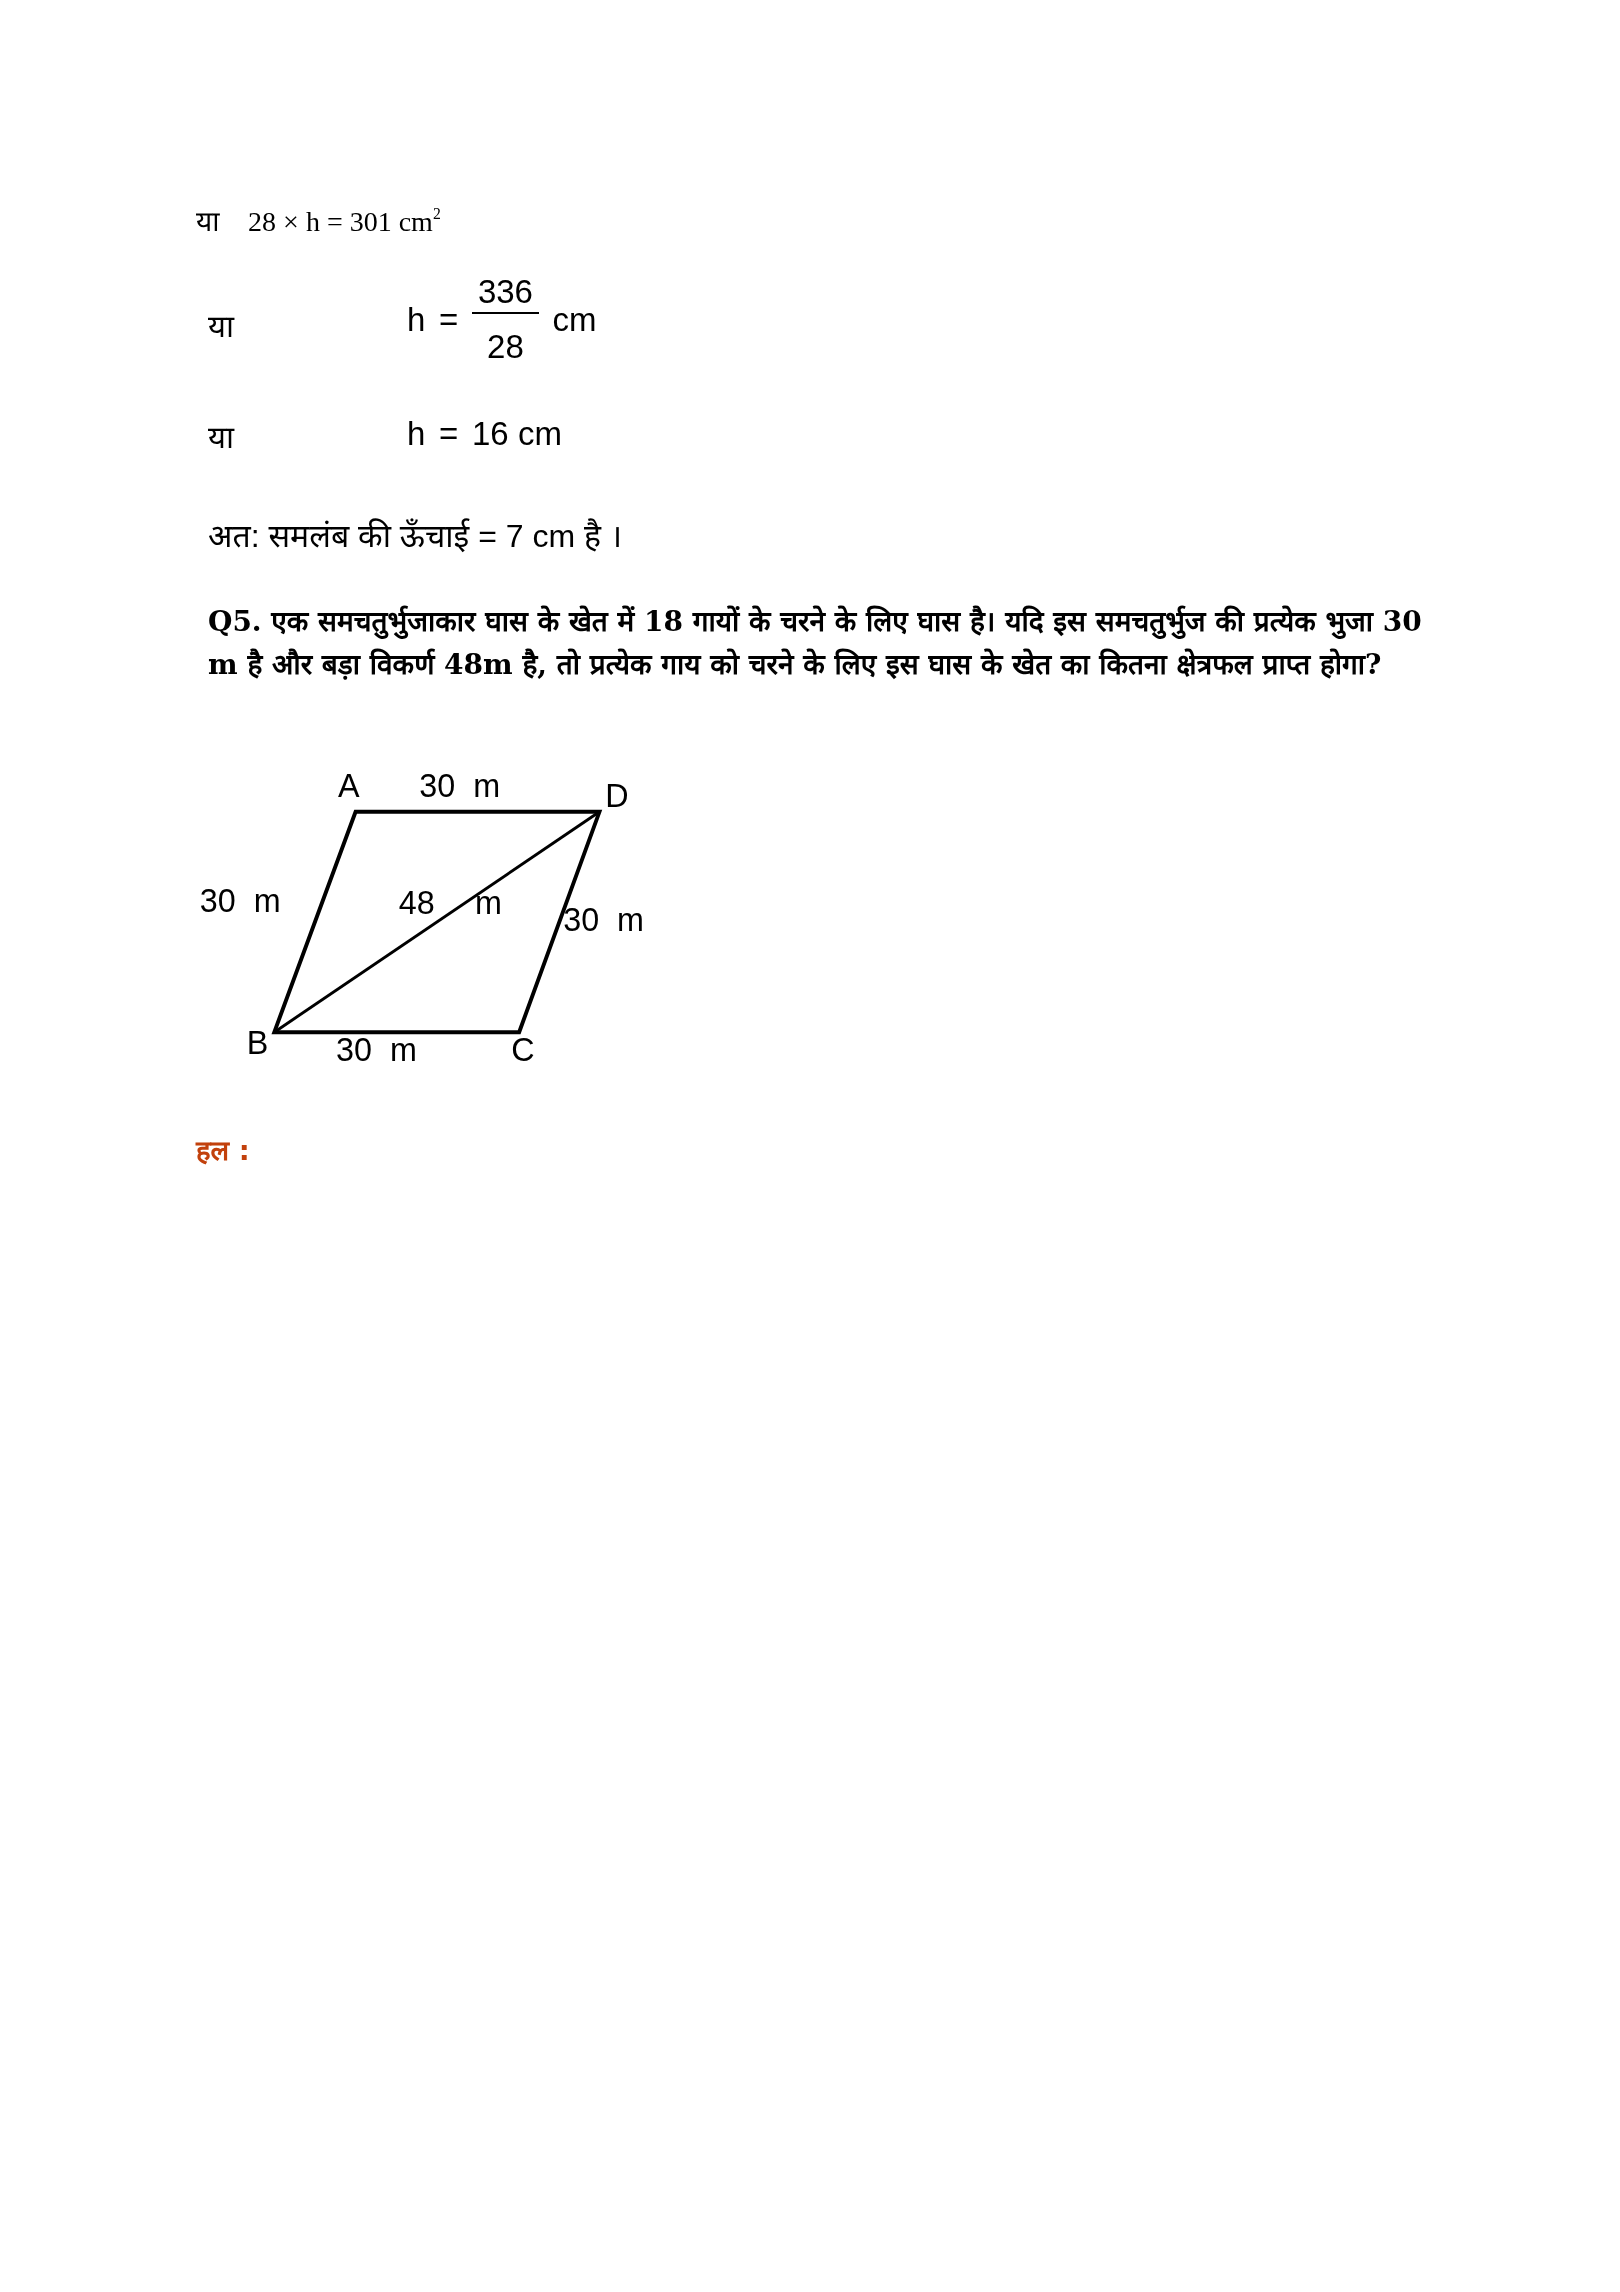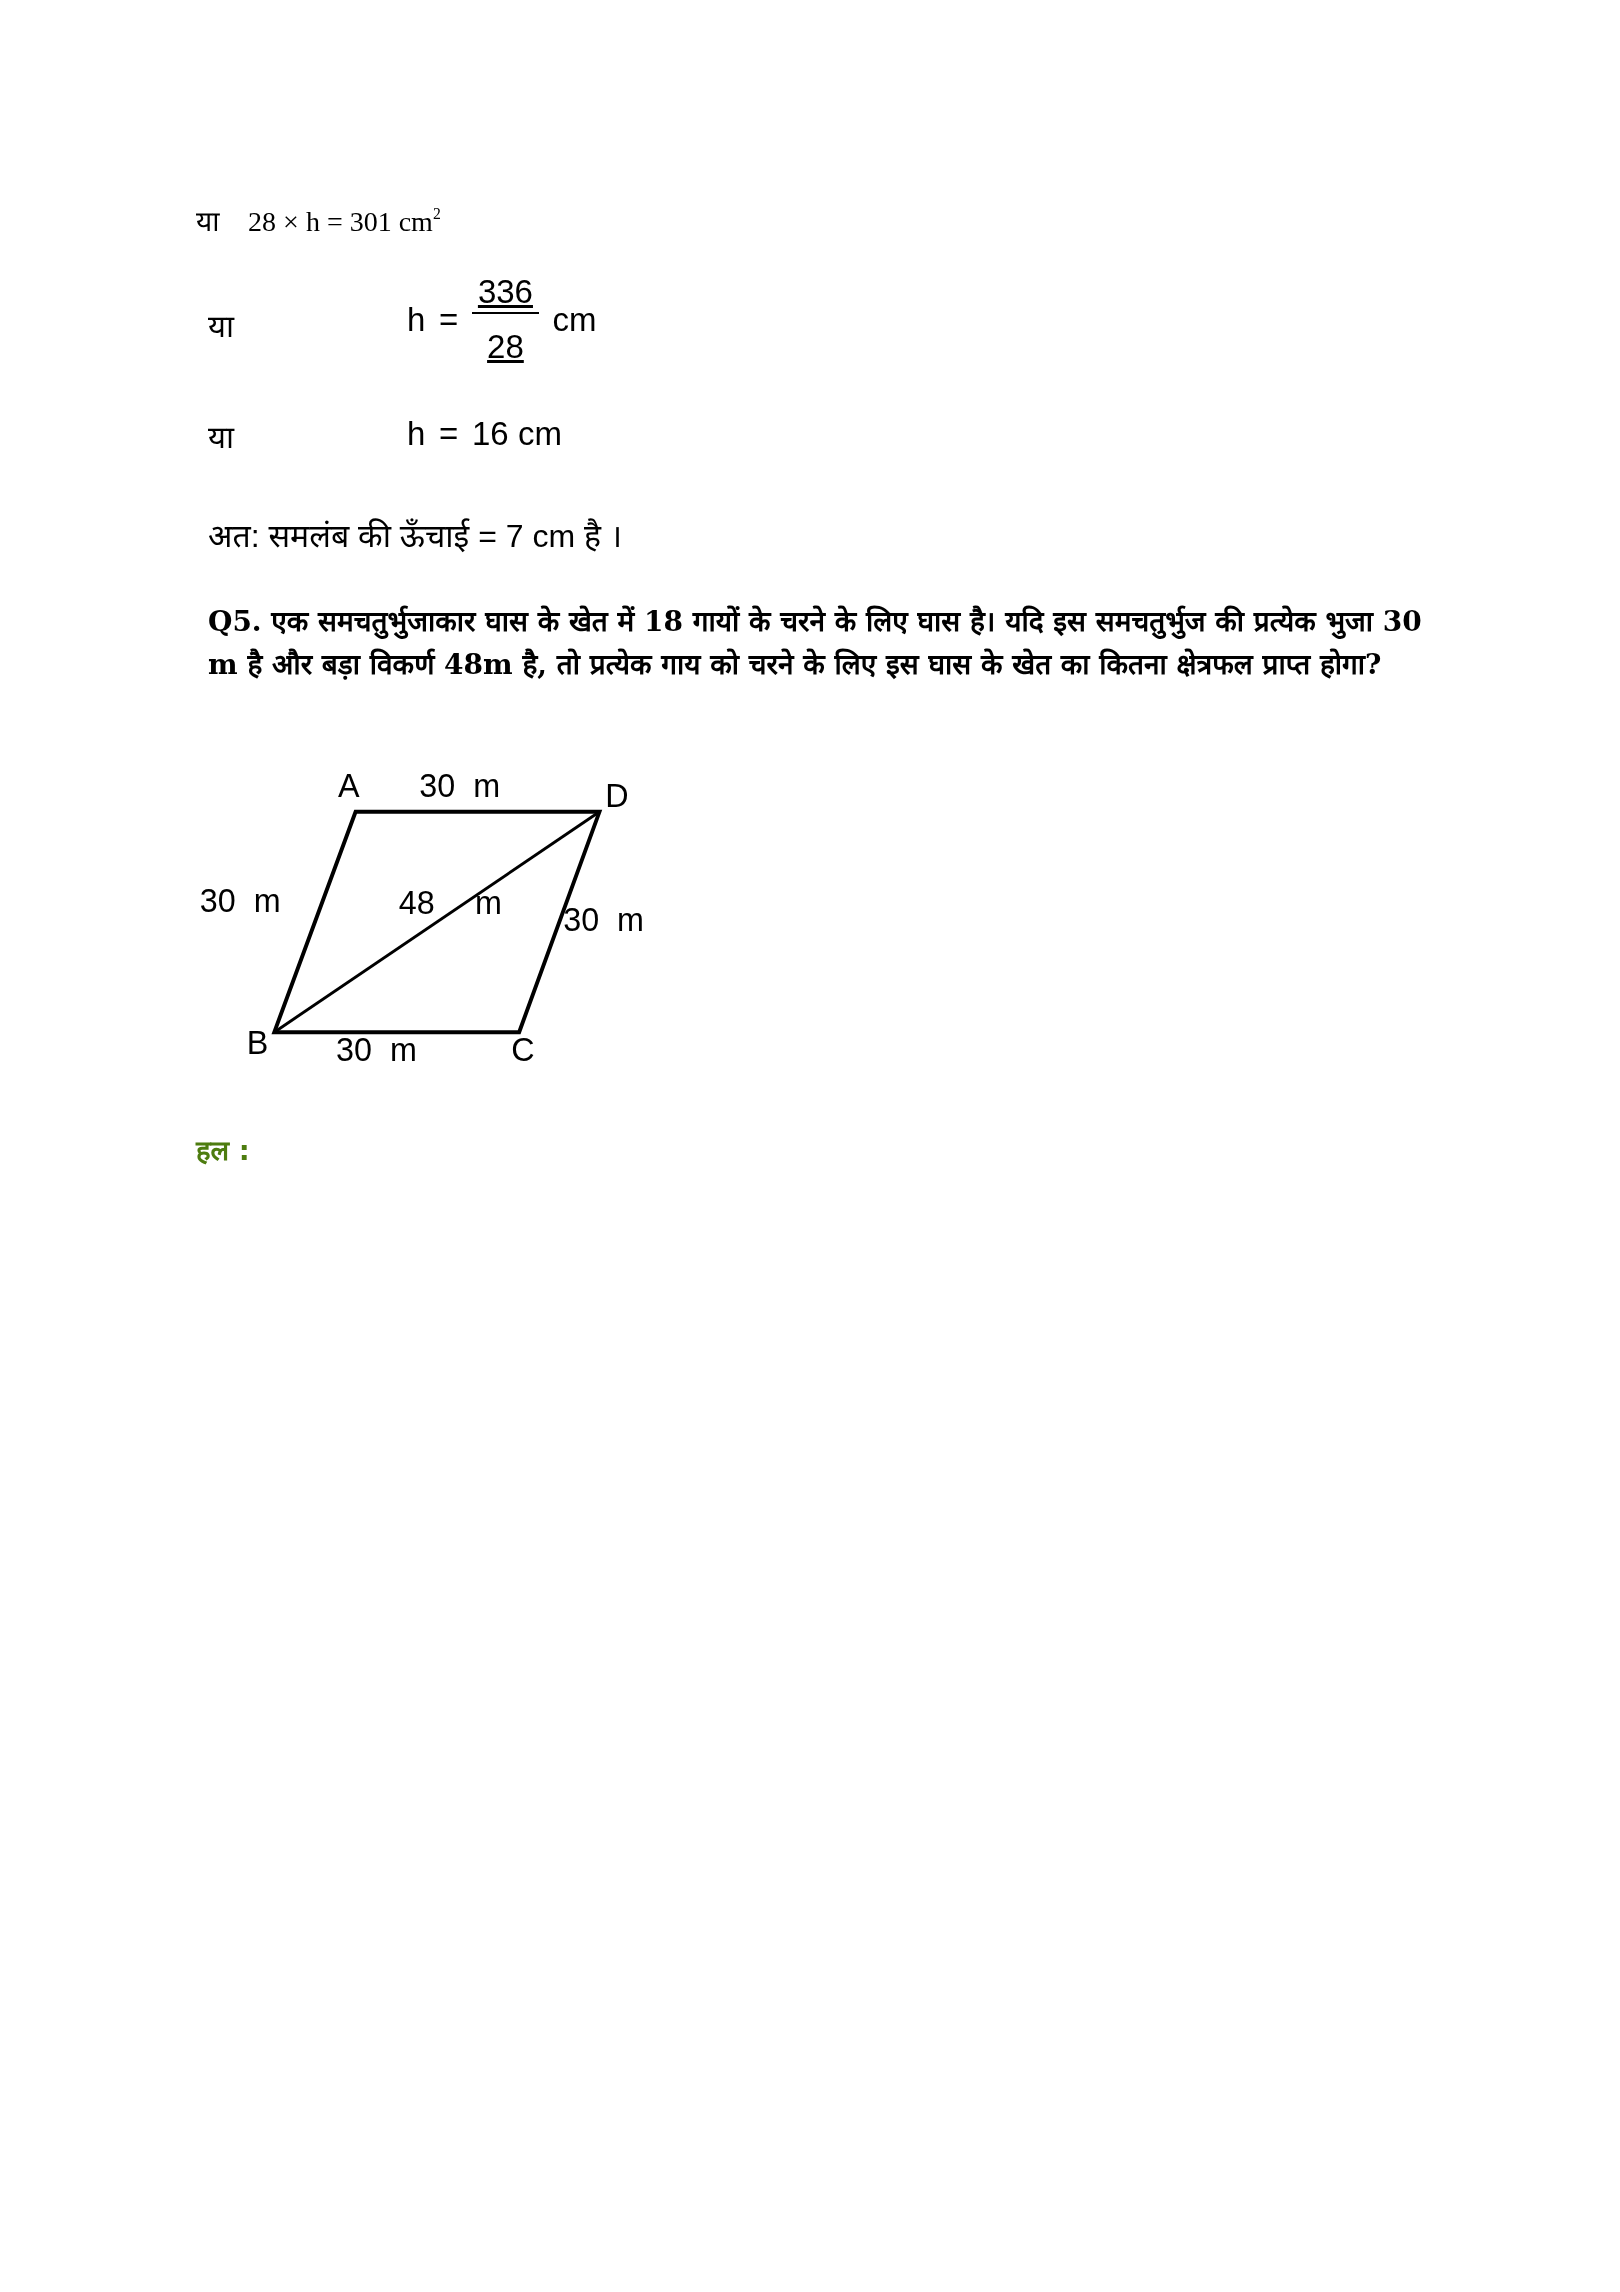--- a/index.html
+++ b/index.html
@@ -5,32 +5,32 @@
   html, body { margin: 0; padding: 0; background: #ffffff; }
   body { width: 1620px; height: 2293px; position: relative; overflow: hidden; color: #000; }
   .abs { position: absolute; white-space: nowrap; }
 
   #line-eq1 { left: 196px; top: 201px; font-size: 28px; font-family: "Liberation Serif", serif; }
   #line-eq1 .ya { margin-right: 21.6px; }
   #line-eq1 sup { font-size: 15.7px; vertical-align: 11.8px; }
 
   .ya-label { font-family: "Liberation Sans", sans-serif; font-size: 31px; left: 208px; }
   .eq-right { font-family: "Liberation Sans", sans-serif; font-size: 33px; left: 407px; display: flex; align-items: center; }
-  .frac { display: inline-flex; flex-direction: column; align-items: center; margin: 0 13.7px; text-decoration: underline; }
+  .frac { display: inline-flex; flex-direction: column; align-items: center; margin: 0 13.7px; }
   .frac .num { border-bottom: 2.9px solid #000; padding: 0 5.9px 2px 5.9px; line-height: 1.1; }
   .frac .den { line-height: 1.1; padding-top: 15px; }
 
   #conclusion { left: 208px; top: 513px; font-family: "Liberation Sans", sans-serif; font-size: 32px; }
 
   #question { left: 208px; top: 600px; width: 1235px; font-family: "DejaVu Serif", serif; font-weight: bold; font-size: 28px; line-height: 43px; white-space: normal; }
 
   #diagram { left: 186px; top: 755px; width: 490px; height: 333px; }
   #diagram text { font-family: "Liberation Sans", sans-serif; font-size: 33px; fill: #000; }
 
-  #solution-label { left: 196px; top: 1131px; font-family: "DejaVu Sans", sans-serif; font-weight: bold; font-size: 27.4px; color: #4d7c0f; }
+  #solution-label { left: 196px; top: 1131px; font-family: "DejaVu Sans", sans-serif; font-weight: bold; font-size: 27.4px; color: #c2410c; }
 </style>
 </head>
 <body>
 
 <div class="abs" id="line-eq1">
   <span class="ya">या</span>
   <span>28 × h = 301 cm</span><sup>2</sup>
 </div>
 
 <div class="abs ya-label" style="top:304px;">या</div>

